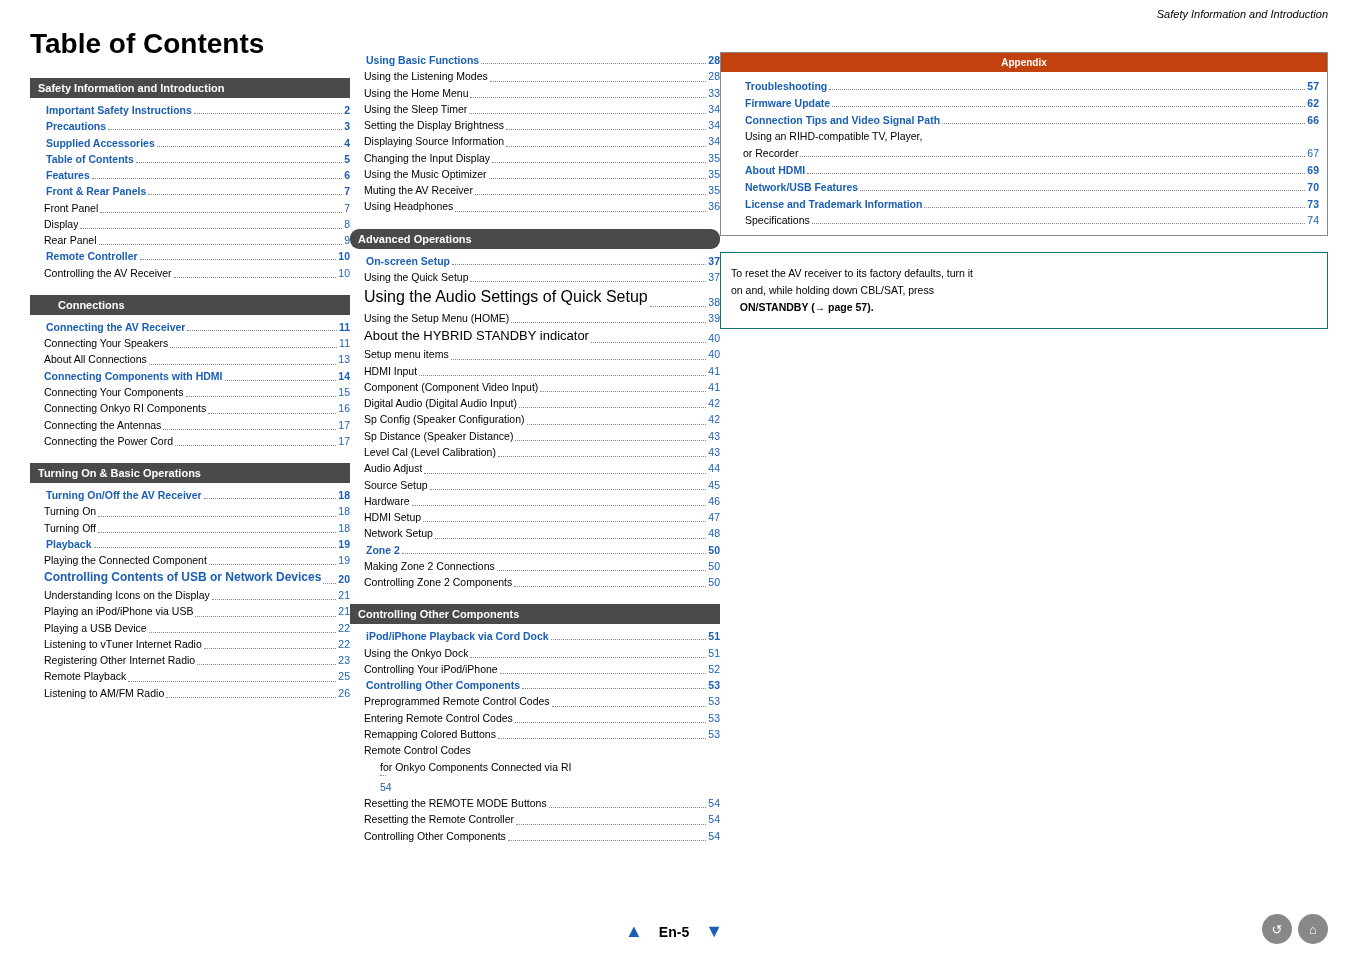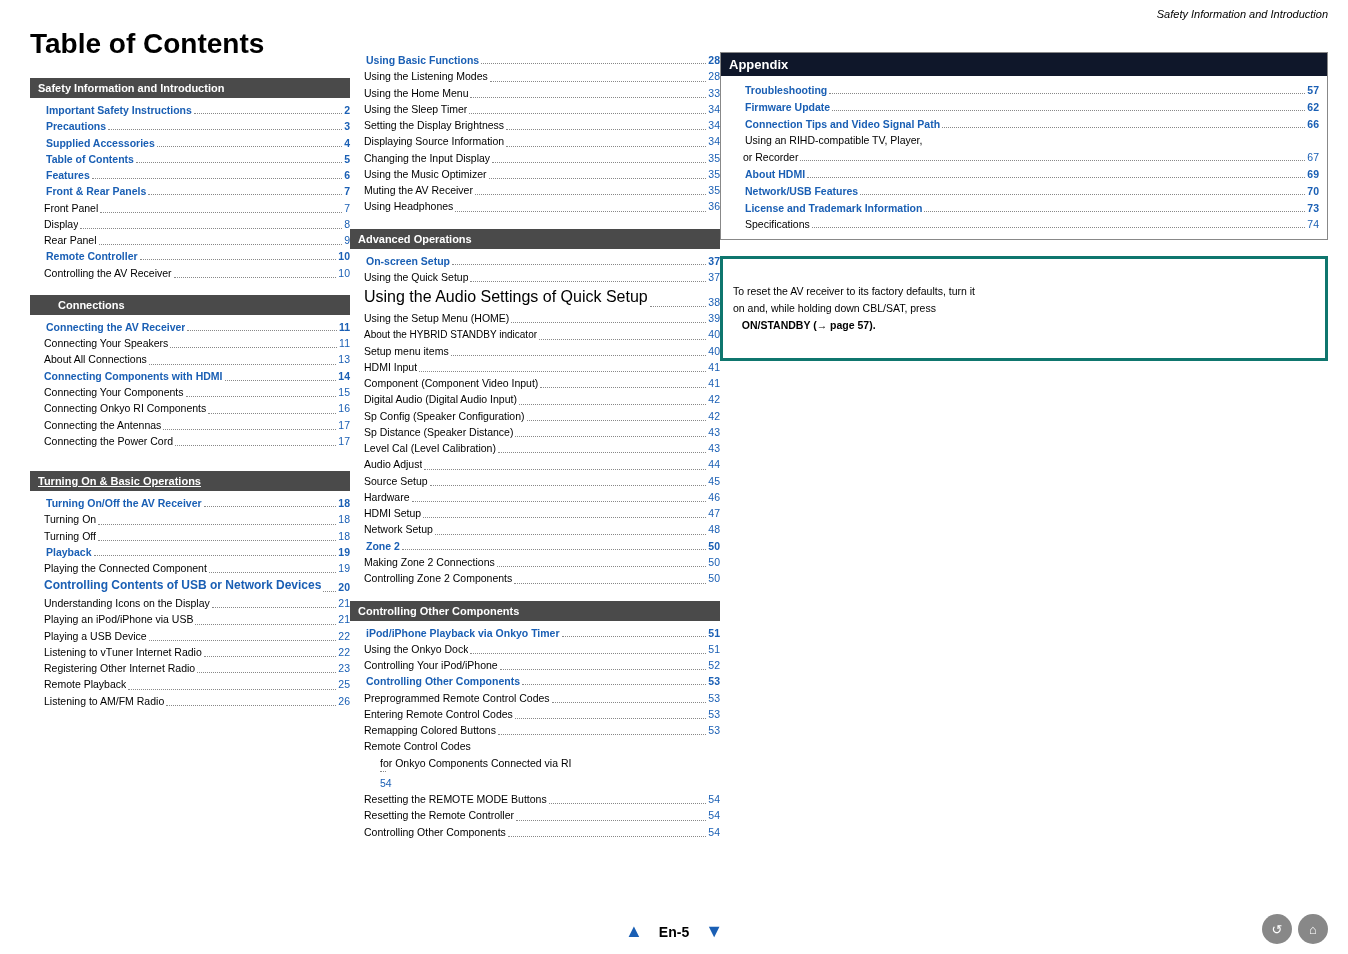--- a/index.html
+++ b/index.html
@@ -51,30 +51,31 @@
     
     .right-col {
       flex: 1;
     }
     .appendix-box {
       border: 1px solid #888;
       padding: 4px 8px 6px;
       margin-bottom: 12px;
     }
     .appendix-header {
-      background: #0f172a;
+      background: #c2410c;
       color: white;
       font-weight: bold;
-      font-size: 13px;
+      font-size: 10px;
       padding: 4px 8px;
       margin: -4px -8px 6px;
+      text-align: center;
     }
     .note-box {
-      border: 3px solid #0f766e;
-      padding: 24px 10px;
+      border: 1px solid #0f766e;
+      padding: 12px 10px;
       font-size: 10.5px;
       line-height: 1.6;
       margin-top: 10px;
     }
     .note-box strong {
       font-weight: bold;
     }
     
     .page-footer {
       position: absolute;
@@ -266,21 +267,21 @@
           <span class="dots"></span>
           <span class="pagenum">17</span>
         </div>
       <div class="toc-row indent1">
           <span class="toc-text">Connecting the Power Cord</span>
           <span class="dots"></span>
           <span class="pagenum">17</span>
         </div>
     </div>
 
-    <div class="section-header" style="margin-top:22px;text-decoration:underline;">Turning On &amp; Basic Operations</div>
+    <div class="section-header" style="margin-top:14px;">Turning On &amp; Basic Operations</div>
     <div>
       <div class="toc-row indent0">
           <span class="toc-text blue bold">Turning On/Off the AV Receiver</span>
           <span class="dots"></span>
           <span class="pagenum bold">18</span>
         </div>
       <div class="toc-row indent1">
           <span class="toc-text">Turning On</span>
           <span class="dots"></span>
           <span class="pagenum">18</span>
@@ -391,21 +392,21 @@
           <span class="dots"></span>
           <span class="pagenum">35</span>
         </div>
       <div class="toc-row indent1">
           <span class="toc-text">Using Headphones</span>
           <span class="dots"></span>
           <span class="pagenum">36</span>
         </div>
     </div>
 
-    <div class="section-header" style="margin-top:14px;">Advanced Operations</div>
+    <div class="section-header" style="margin-top:14px;border-radius:9px;">Advanced Operations</div>
     <div>
       <div class="toc-row indent0">
           <span class="toc-text blue bold">On-screen Setup</span>
           <span class="dots"></span>
           <span class="pagenum bold">37</span>
         </div>
       <div class="toc-row indent1">
           <span class="toc-text">Using the Quick Setup</span>
           <span class="dots"></span>
           <span class="pagenum">37</span>
@@ -414,21 +415,21 @@
           <span class="toc-text" style="font-size:16px;">Using the Audio Settings of Quick Setup</span>
           <span class="dots"></span>
           <span class="pagenum">38</span>
         </div>
       <div class="toc-row indent1">
           <span class="toc-text">Using the Setup Menu (HOME)</span>
           <span class="dots"></span>
           <span class="pagenum">39</span>
         </div>
       <div class="toc-row indent1">
-          <span class="toc-text" style="font-size:10px;">About the HYBRID STANDBY indicator</span>
+          <span class="toc-text" style="font-size:13px;">About the HYBRID STANDBY indicator</span>
           <span class="dots"></span>
           <span class="pagenum">40</span>
         </div>
       <div class="toc-row indent1">
           <span class="toc-text">Setup menu items</span>
           <span class="dots"></span>
           <span class="pagenum">40</span>
         </div>
       <div class="toc-row indent1">
           <span class="toc-text">HDMI Input</span>
@@ -498,21 +499,21 @@
       <div class="toc-row indent1">
           <span class="toc-text">Controlling Zone 2 Components</span>
           <span class="dots"></span>
           <span class="pagenum">50</span>
         </div>
     </div>
 
     <div class="section-header" style="margin-top:14px;">Controlling Other Components</div>
     <div>
       <div class="toc-row indent0">
-          <span class="toc-text blue bold">iPod/iPhone Playback via Onkyo Timer</span>
+          <span class="toc-text blue bold">iPod/iPhone Playback via Cord Dock</span>
           <span class="dots"></span>
           <span class="pagenum bold">51</span>
         </div>
       <div class="toc-row indent1">
           <span class="toc-text">Using the Onkyo Dock</span>
           <span class="dots"></span>
           <span class="pagenum">51</span>
         </div>
       <div class="toc-row indent1">
           <span class="toc-text">Controlling Your iPod/iPhone</span>

